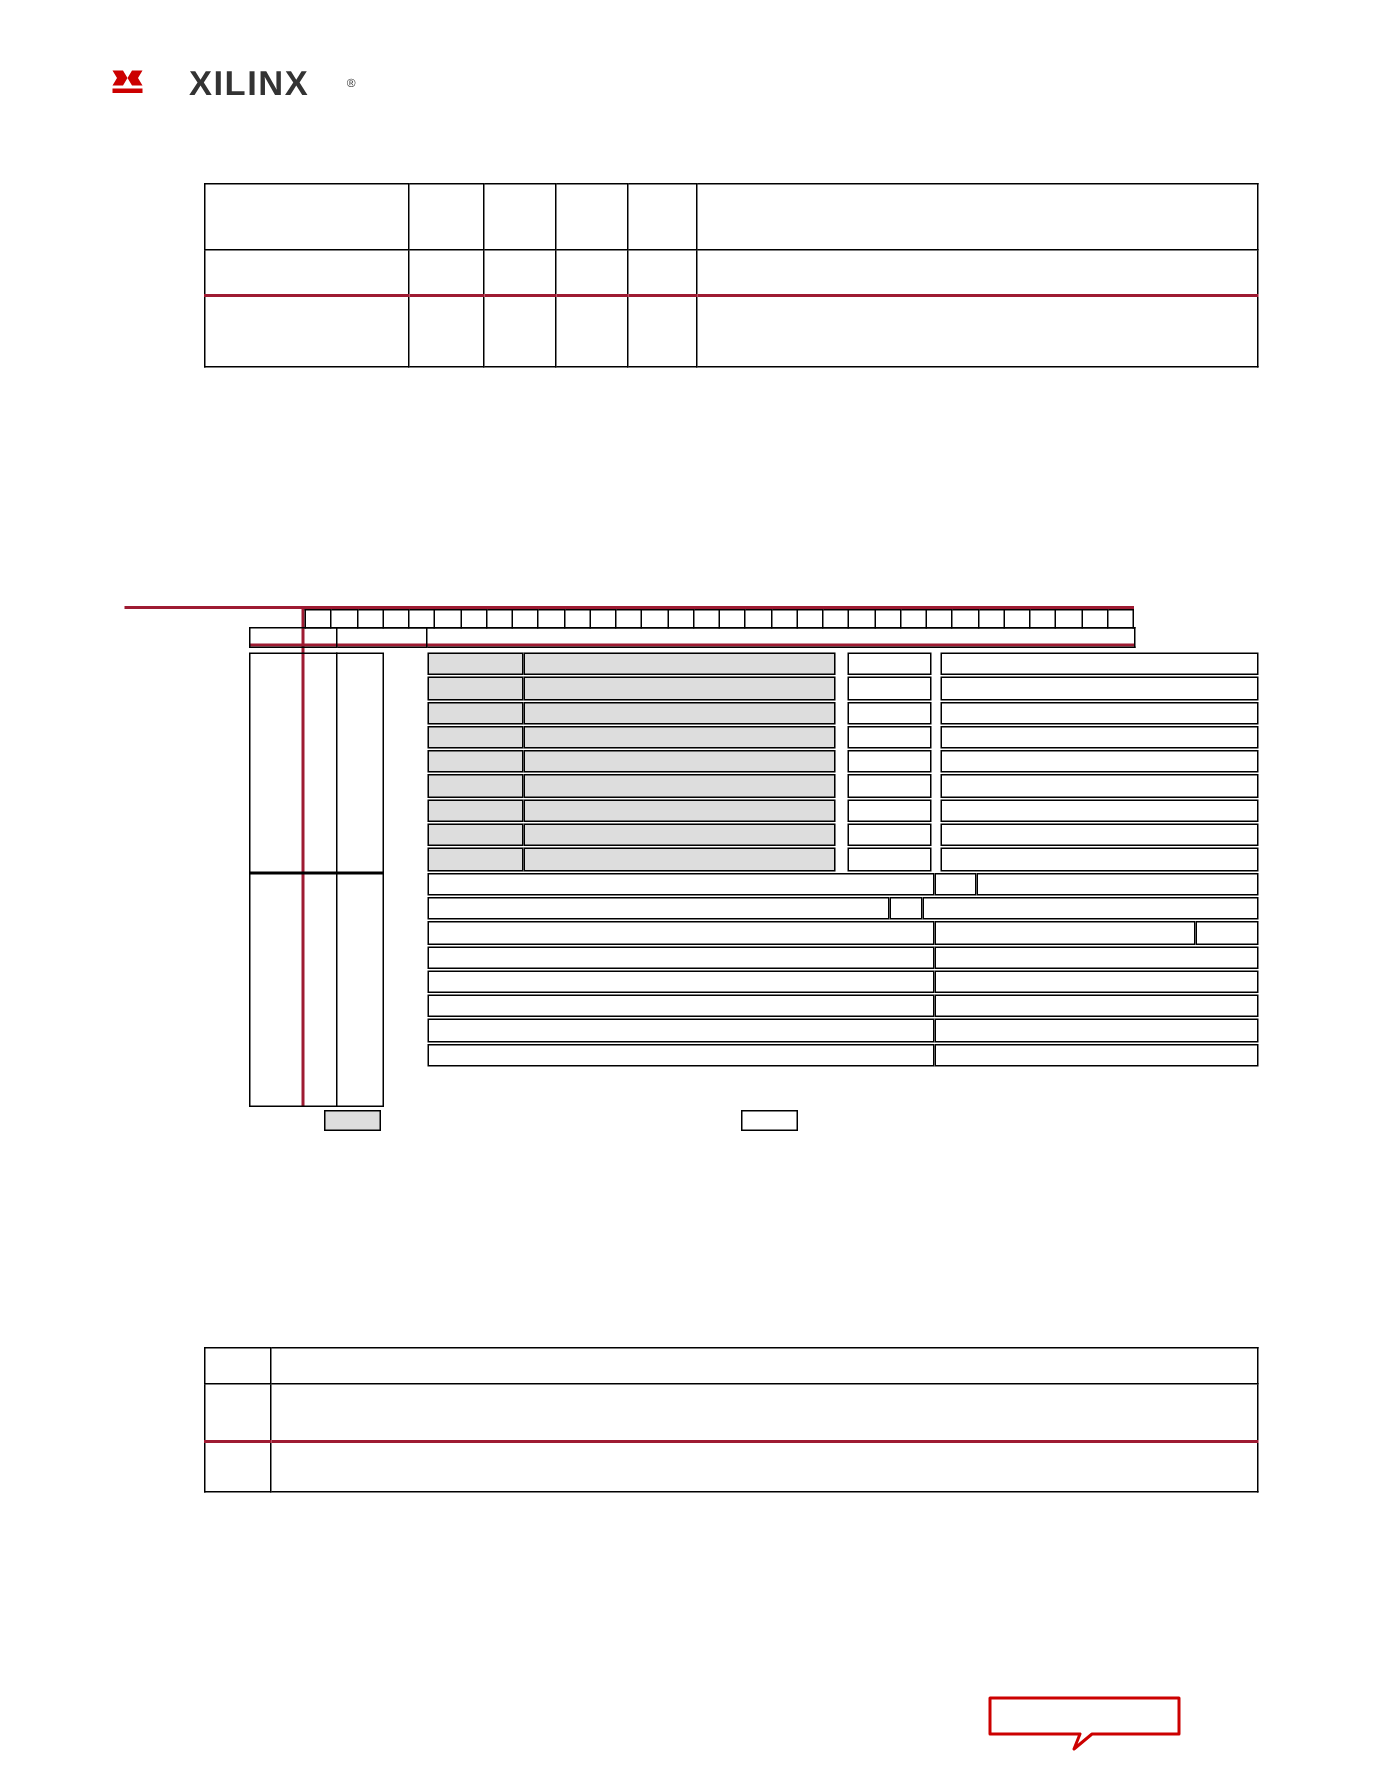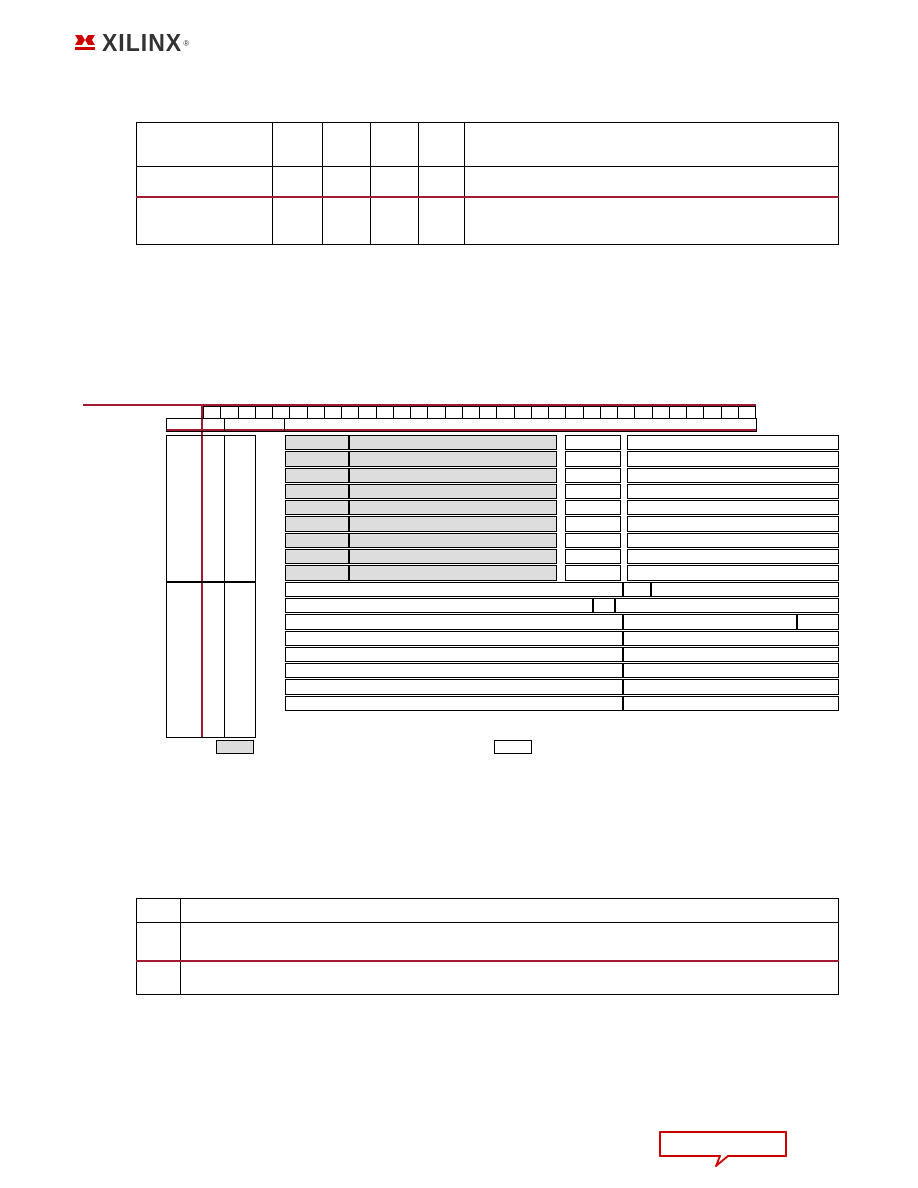--- a/index.html
+++ b/index.html
@@ -13,24 +13,25 @@
     position: relative;
     font-family: "Liberation Sans", sans-serif;
     color: #000000;
     overflow: hidden;
   }
 
   
   .logo {
     position: absolute;
     left: 74px;
-    top: 28px;
+    top: 40px;
     display: flex;
     align-items: center;
     height: 30px;
+    gap: 24px;
   }
   .logo-mark {
     position: relative;
     width: 22px;
     height: 22px;
     margin-right: 6px;
   }
   .logo-mark svg { display: block; }
   .logo-text {
     font-family: "Liberation Sans", sans-serif;

